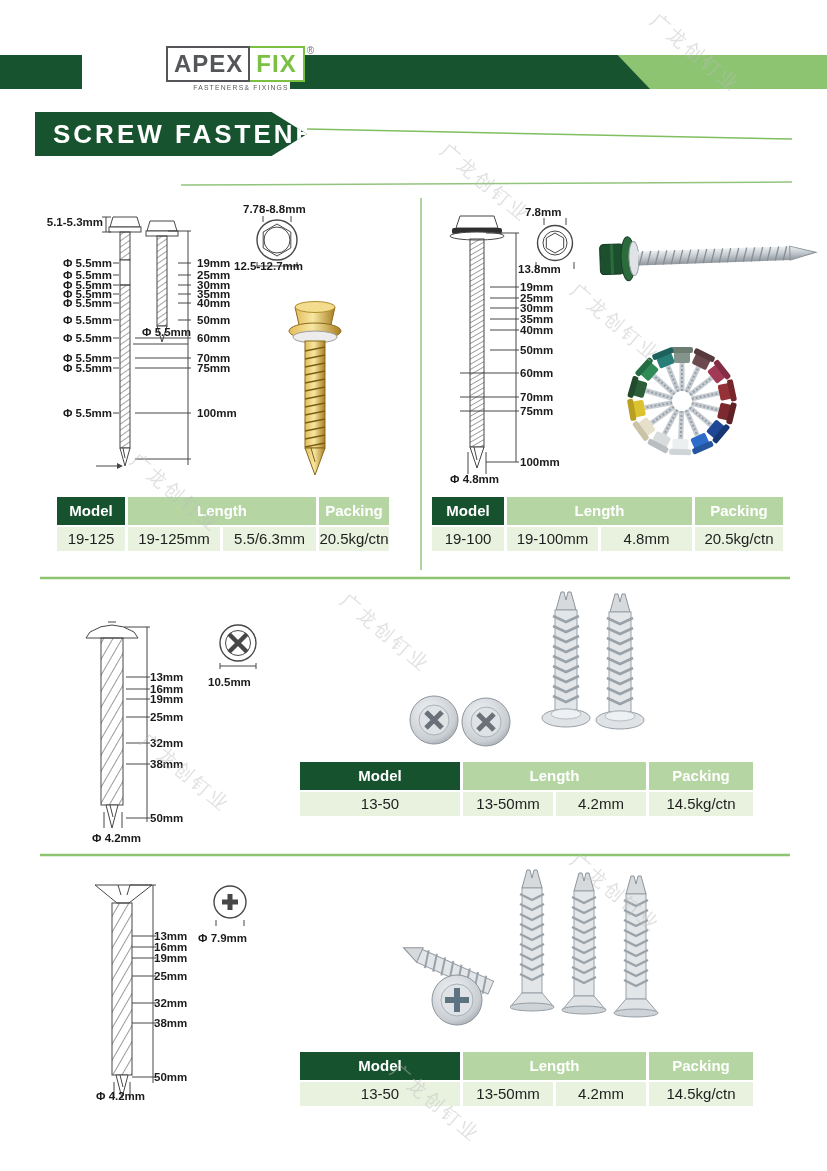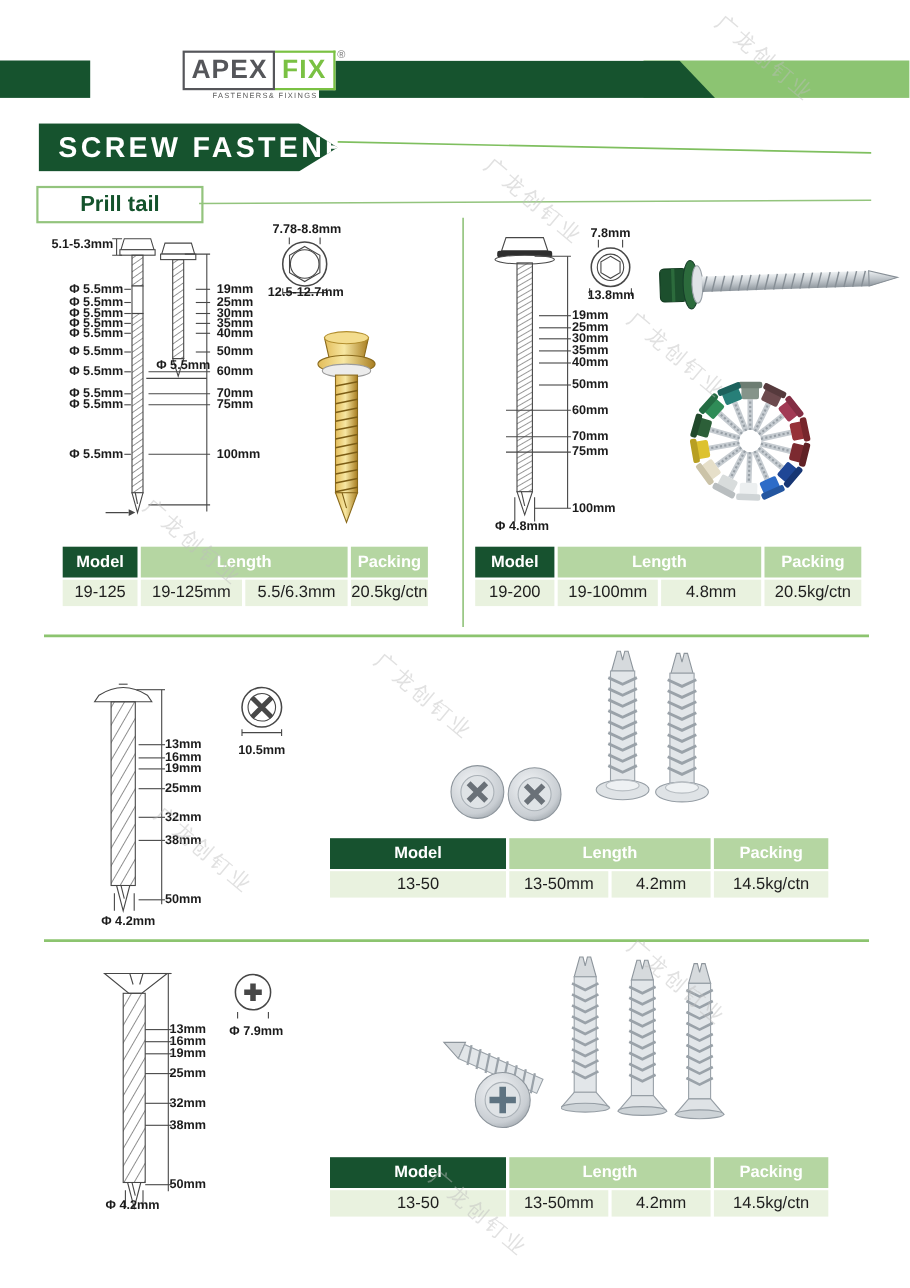--- a/index.html
+++ b/index.html
@@ -57,21 +57,21 @@
   #s2-rows .dim-row:nth-child(7){top:212px}
   #s3-rows{left:70px;top:860px;width:160px;height:250px;}
   #s3-rows .len{position:absolute;left:84px;}
   #s3-rows .dim-row:nth-child(1){top:70px}#s3-rows .dim-row:nth-child(2){top:81px}
   #s3-rows .dim-row:nth-child(3){top:92px}#s3-rows .dim-row:nth-child(4){top:110px}
   #s3-rows .dim-row:nth-child(5){top:137px}#s3-rows .dim-row:nth-child(6){top:157px}
   #s3-rows .dim-row:nth-child(7){top:211px}
 
   .small-label{position:absolute;font-size:11.5px;font-weight:600;color:#1b1b1b;
                white-space:nowrap;line-height:13px;}
-  .center{text-align:center;}
+  .center{text-align:left;}
 
   
   .spec-table{position:absolute;}
   .tr{display:flex;}
   .tr.th{height:28px;line-height:28px;margin-bottom:2px;}
   .tr.td{height:24px;line-height:24px;}
   .cell{text-align:center;font-size:15px;}
   .th .cell{color:#fff;font-weight:bold;background:#b5d6a2;margin-right:3px;}
   .th .model-h{background:#17522f;}
   .td .cell{background:#e9f2df;color:#1e1e1e;margin-right:3px;}
@@ -98,21 +98,20 @@
   <div class="logo">
     <div class="logo-row">
       <span class="logo-apex">APEX</span>
       <span class="logo-fix">FIX</span>
       <span class="logo-reg">®</span>
     </div>
     <div class="logo-tag">FASTENERS&amp; FIXINGS</div>
   </div>
 
   <div class="banner">SCREW FASTENER</div>
-  <div class="prill">Prill tail</div>
 
   <svg class="abs" style="left:0;top:0;width:827px;height:1171px;pointer-events:none" width="827" height="1171" viewBox="0 0 827 1171">
     <line x1="307" y1="129" x2="792" y2="139" stroke="#7fbf5f" stroke-width="1.5"></line>
     <line x1="181" y1="185" x2="792" y2="182" stroke="#93c47d" stroke-width="1.5"></line>
     <line x1="421" y1="198" x2="421" y2="570" stroke="#93c47d" stroke-width="1.5"></line>
     <line x1="40" y1="578" x2="790" y2="578" stroke="#8cc46f" stroke-width="2.5"></line>
     <line x1="40" y1="855" x2="790" y2="855" stroke="#8cc46f" stroke-width="2.5"></line>
   </svg>
 
   <svg class="abs" style="left:40px;top:205px" width="380" height="290" viewBox="0 0 380 290">
@@ -469,21 +468,21 @@
     </g>
   </svg>
 
   <div class="spec-table t1r" style="left:432px;top:497px">
     <div class="tr th">
       <div class="cell model-h">Model</div>
       <div class="cell len-h">Length</div>
       <div class="cell pack-h">Packing</div>
     </div>
     <div class="tr td">
-      <div class="cell model-c">19-200</div>
+      <div class="cell model-c">19-100</div>
       <div class="cell l1-c">19-100mm</div>
       <div class="cell l2-c">4.8mm</div>
       <div class="cell pack-c">20.5kg/ctn</div>
     </div>
   </div>
 
   <svg class="abs" style="left:70px;top:600px" width="260" height="250" viewBox="0 0 260 250">
     <defs>
       <pattern id="hC" width="8" height="8" patternUnits="userSpaceOnUse" patternTransform="rotate(30)">
         <line x1="0" y1="0" x2="0" y2="8" stroke="#555" stroke-width="1.2"></line>

